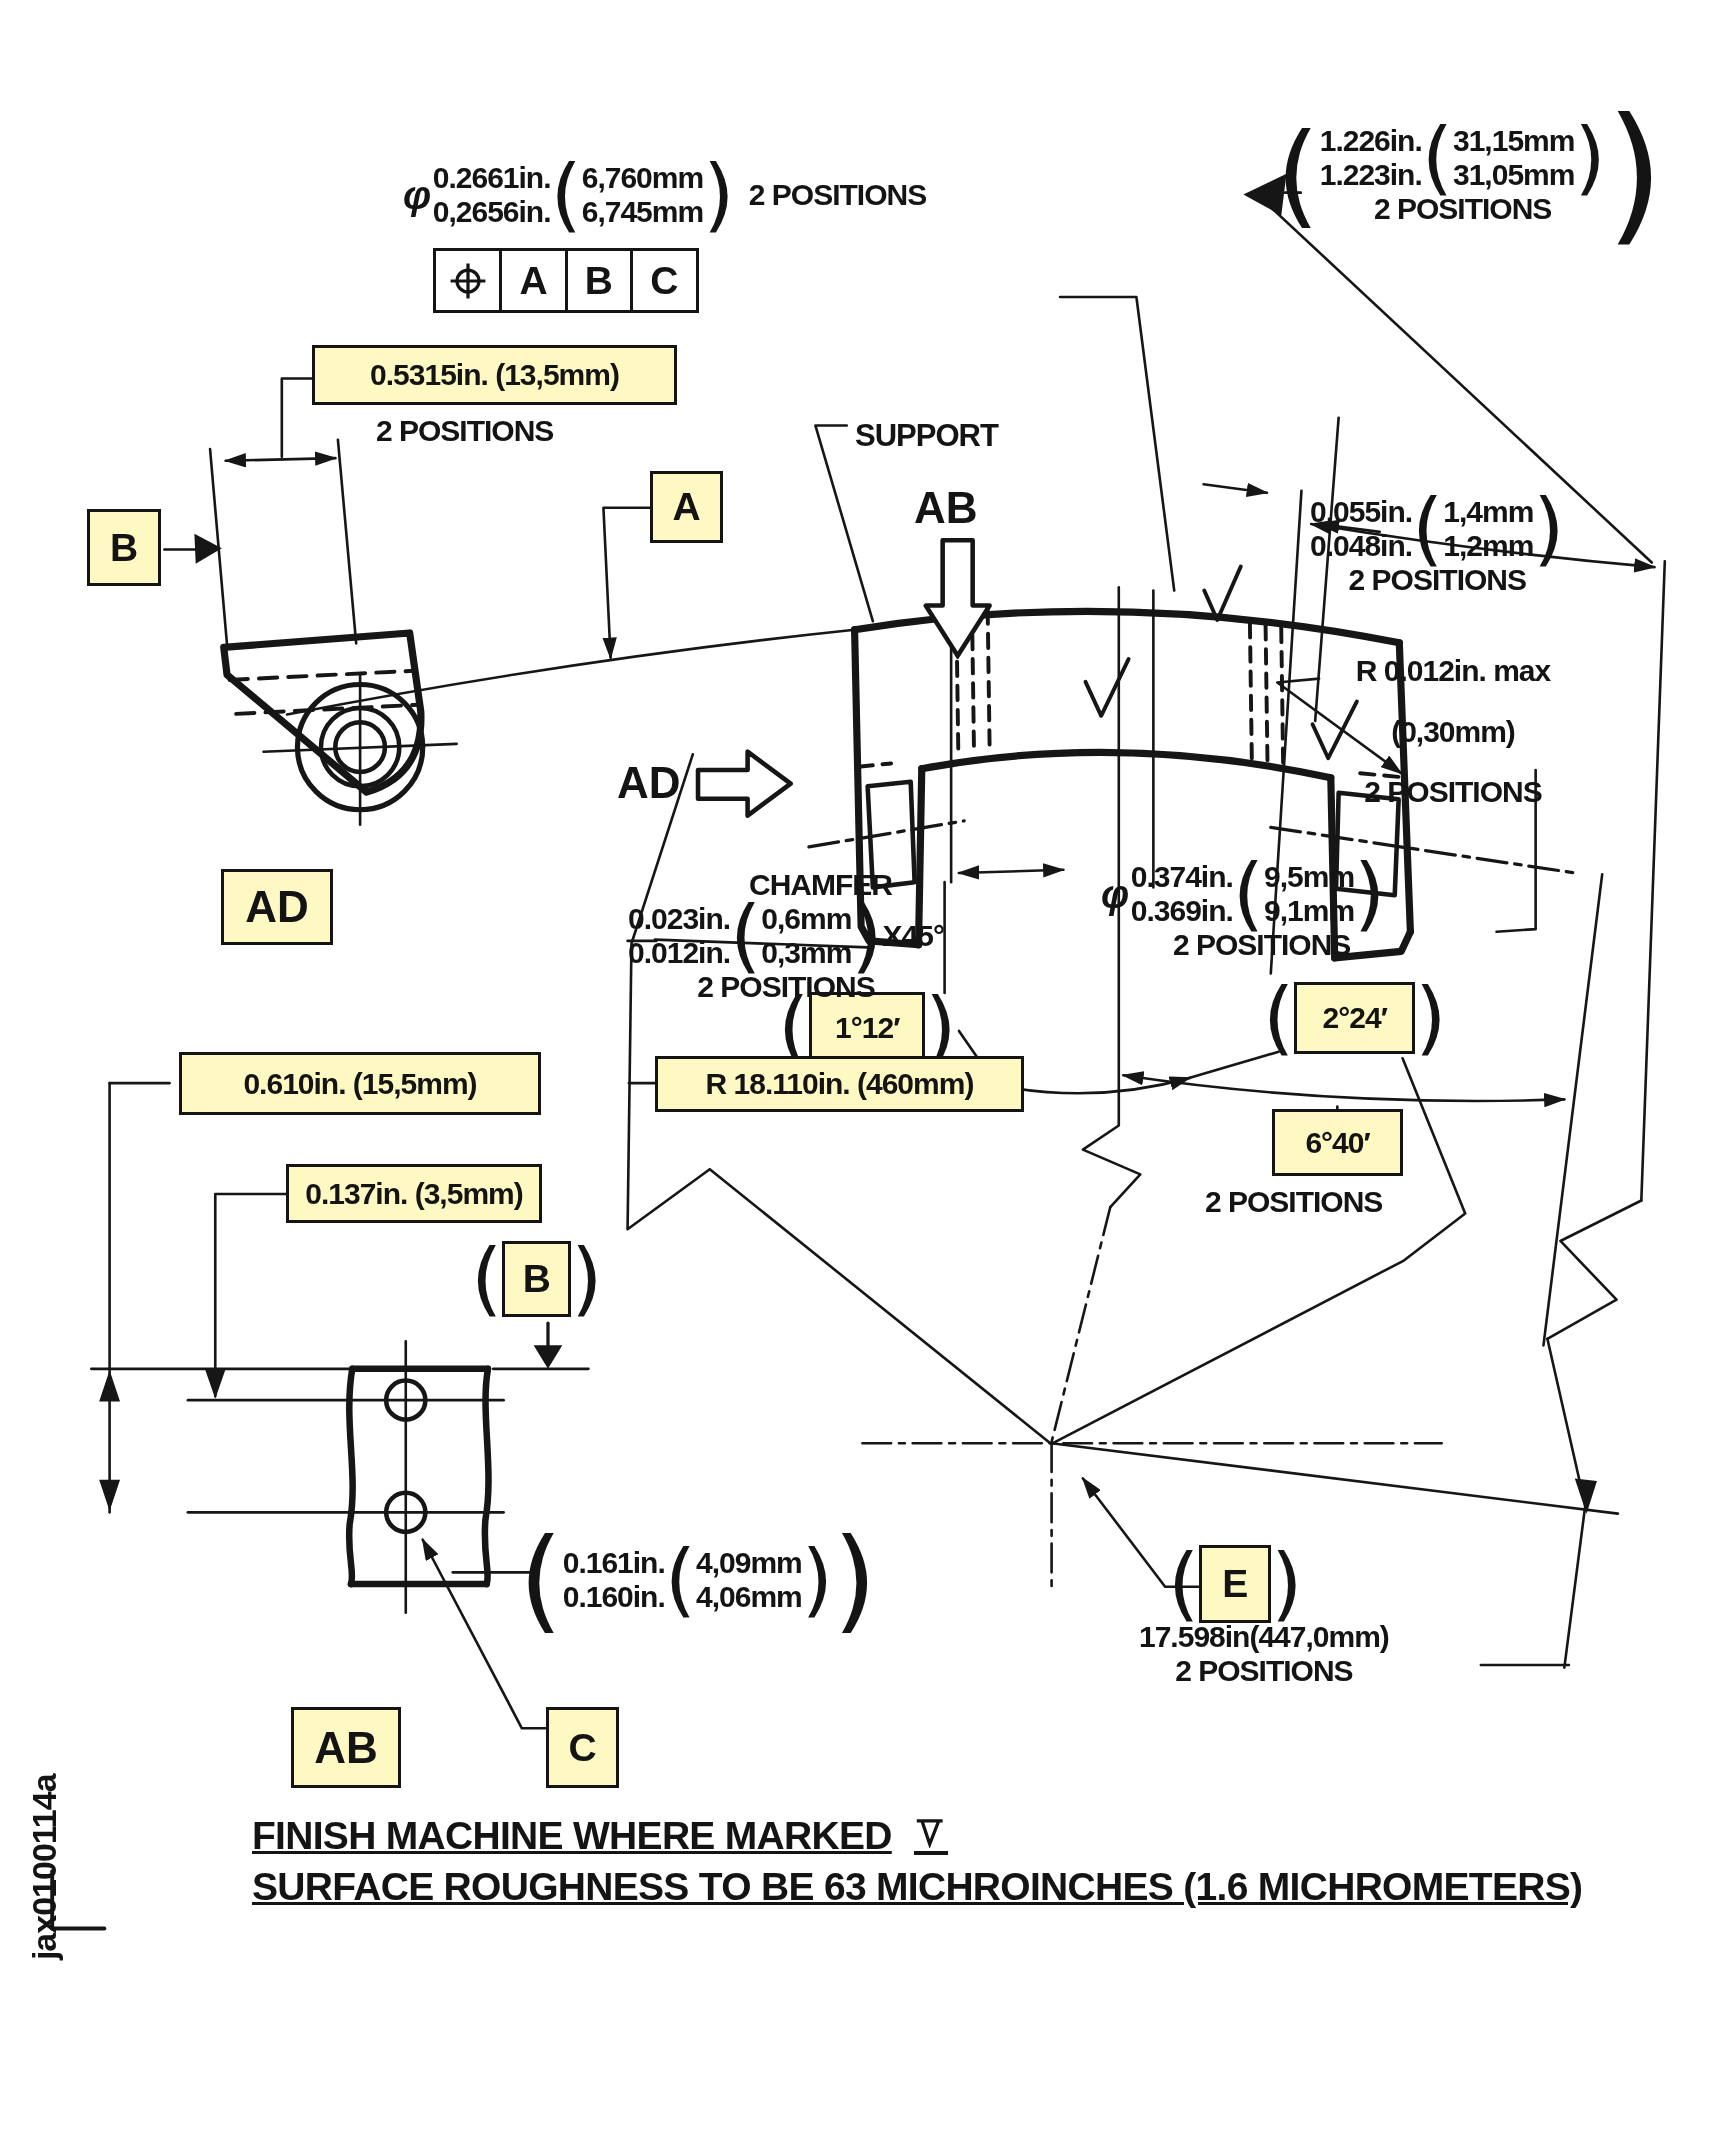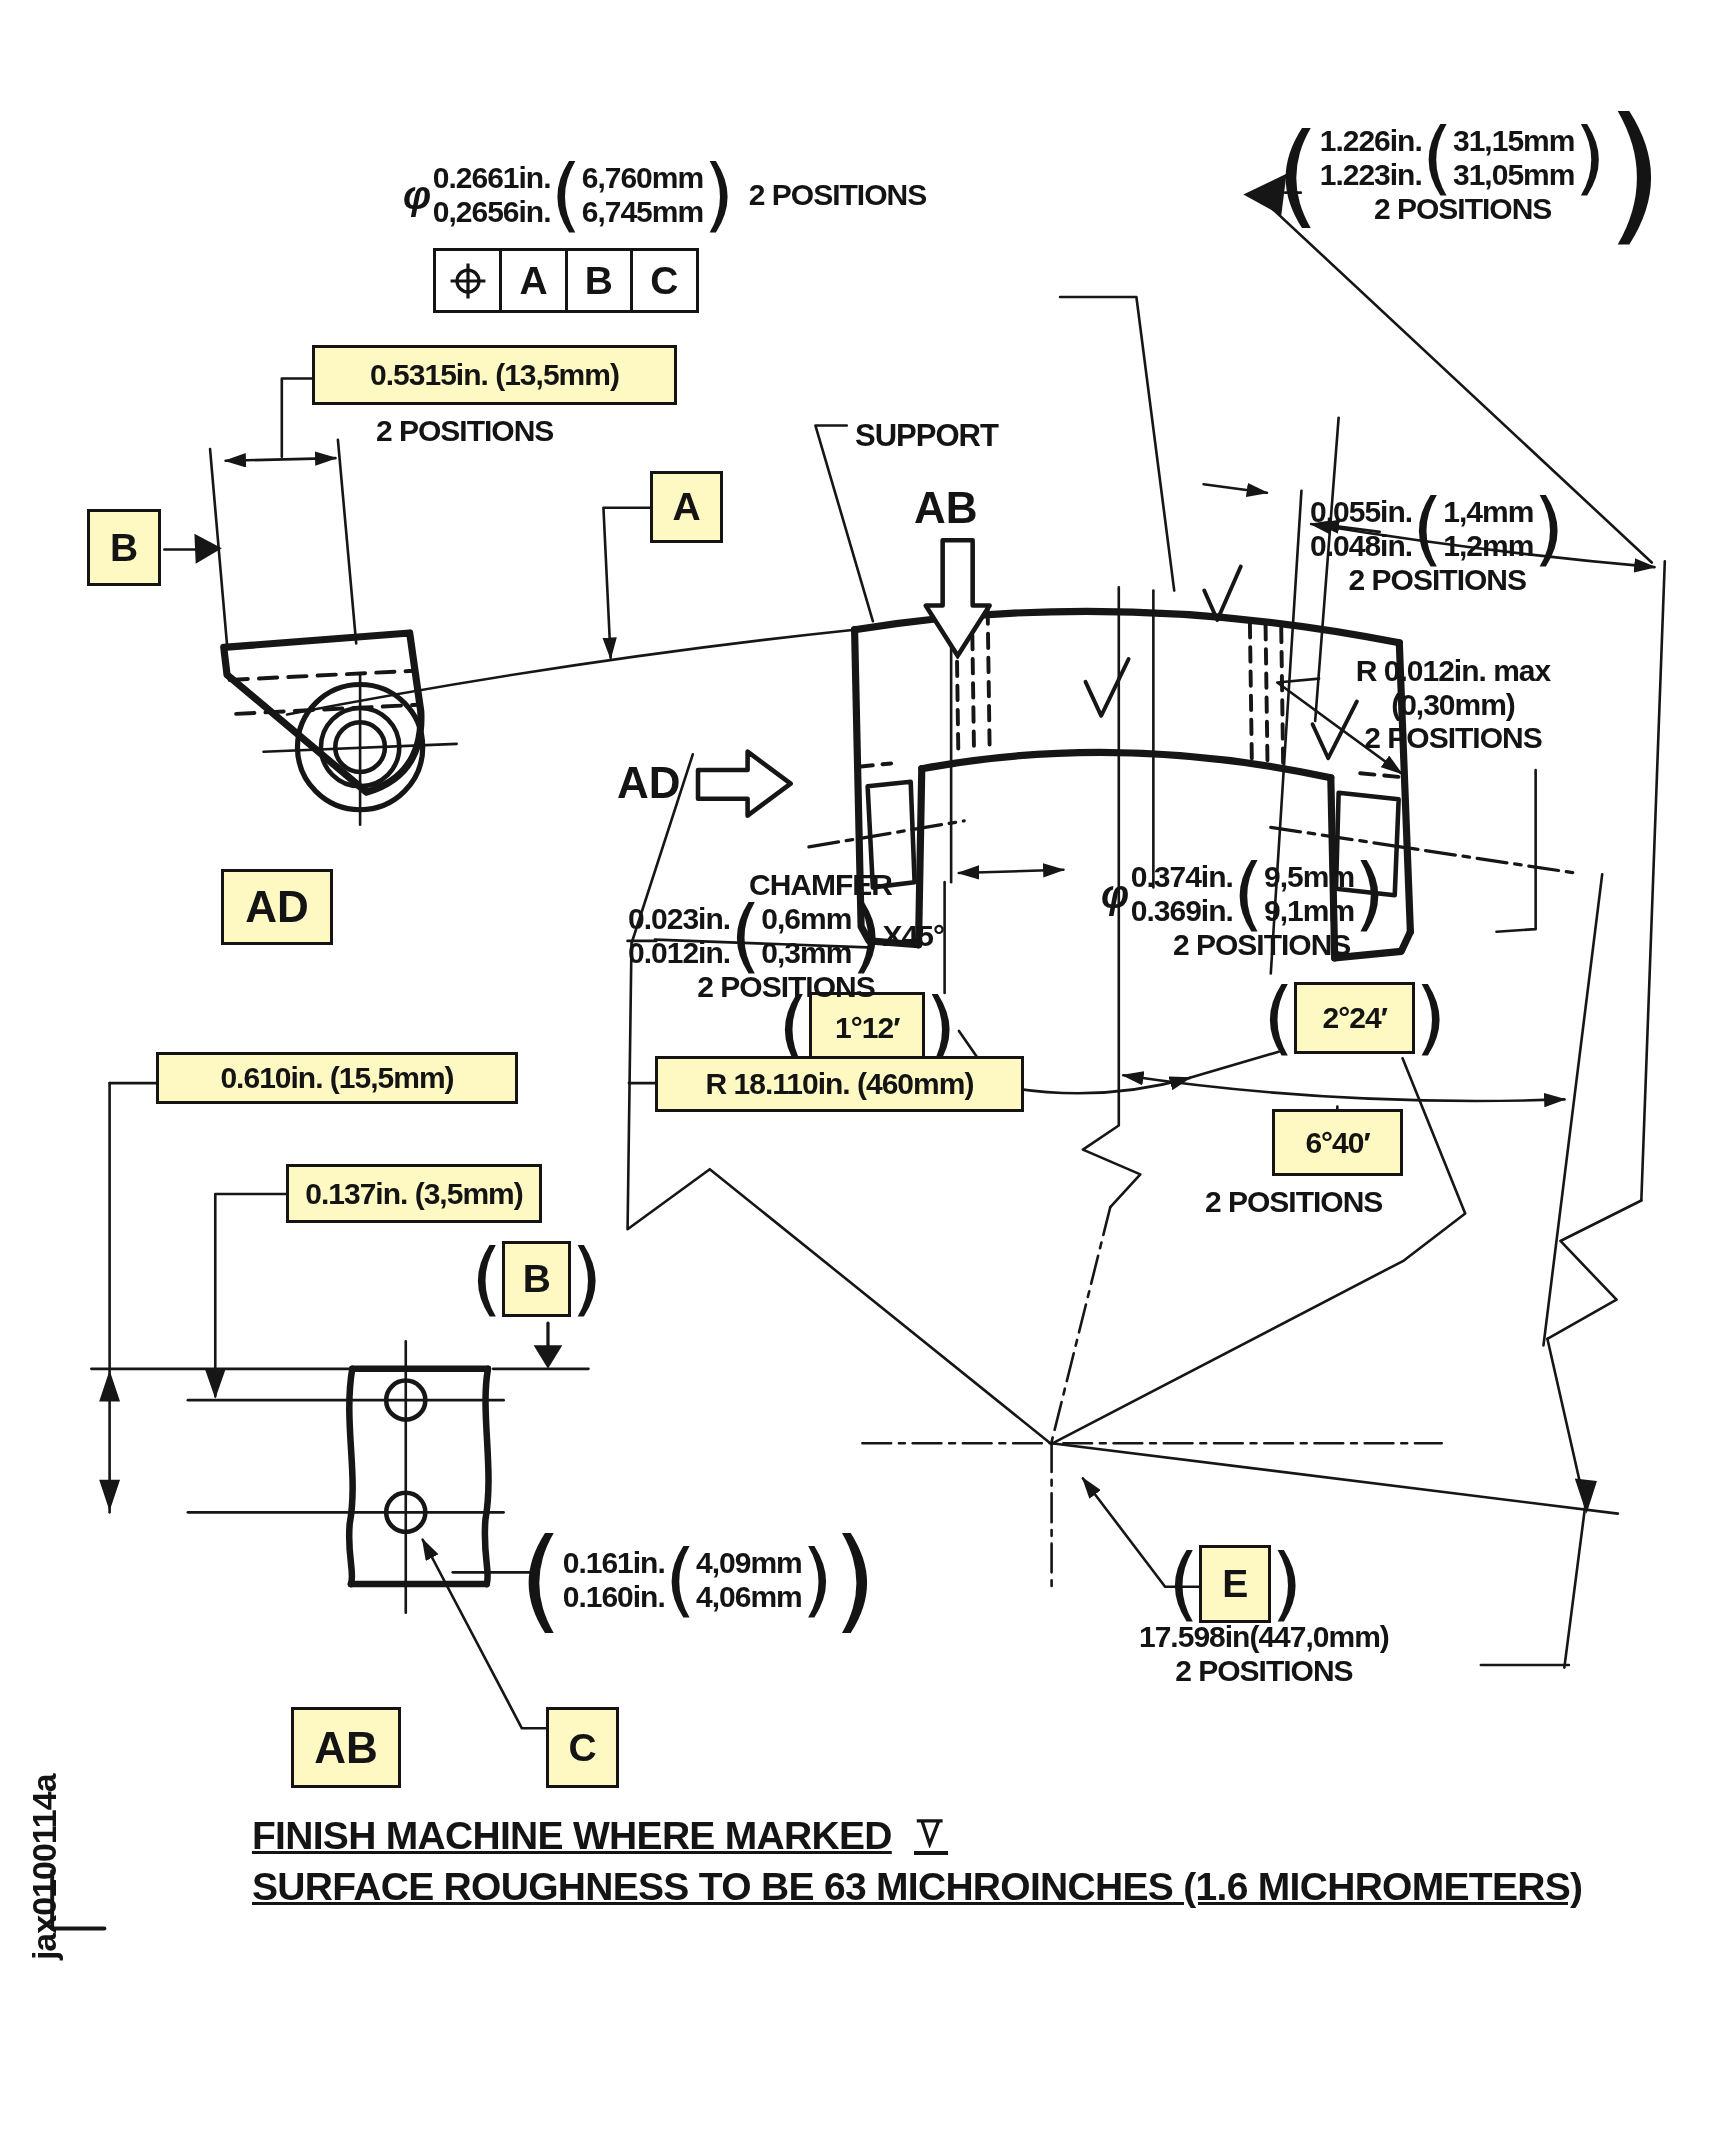--- a/index.html
+++ b/index.html
@@ -280,21 +280,21 @@
     <span class="p1">(</span>
     <span class="col">
       <span>1,4mm</span>
       <span>1,2mm</span>
     </span>
     <span class="p1">)</span>
   </span>
   <span class="ctr">2 POSITIONS</span>
 </div>
 
-<div class="t col" style="left:1306px;top:654px;width:294px;">
+<div class="t col" style="left:1306px;top:654px;width:294px;gap:27px;">
   <span>R 0.012in. max</span>
   <span class="ctr">(0,30mm)</span>
   <span class="ctr">2 POSITIONS</span>
 </div>
 
 <div class="t row" style="left:778px;top:992px;">
   <span class="p1">(</span>
   <span class="bx" style="width:116px;height:72px;">
     <span>1°12′</span>
   </span>
@@ -348,21 +348,21 @@
   <span>R 18.110in. (460mm)</span>
 </div>
 
 <div class="t bx" style="left:1272px;top:1109px;width:131px;height:67px;">
   <span>6°40′</span>
 </div>
 <div class="t" style="left:1205px;top:1185px;">
   <span>2 POSITIONS</span>
 </div>
 
-<div class="t bx" style="left:156px;top:1052px;width:362px;height:52px;">
+<div class="t bx" style="left:179px;top:1052px;width:362px;height:63px;">
   <span>0.610in. (15,5mm)</span>
 </div>
 <div class="t bx" style="left:286px;top:1164px;width:256px;height:59px;">
   <span>0.137in. (3,5mm)</span>
 </div>
 
 <div class="t row" style="left:471px;top:1241px;">
   <span class="p1">(</span>
   <span class="bx datum" style="width:69px;height:76px;">
     <span>B</span>

